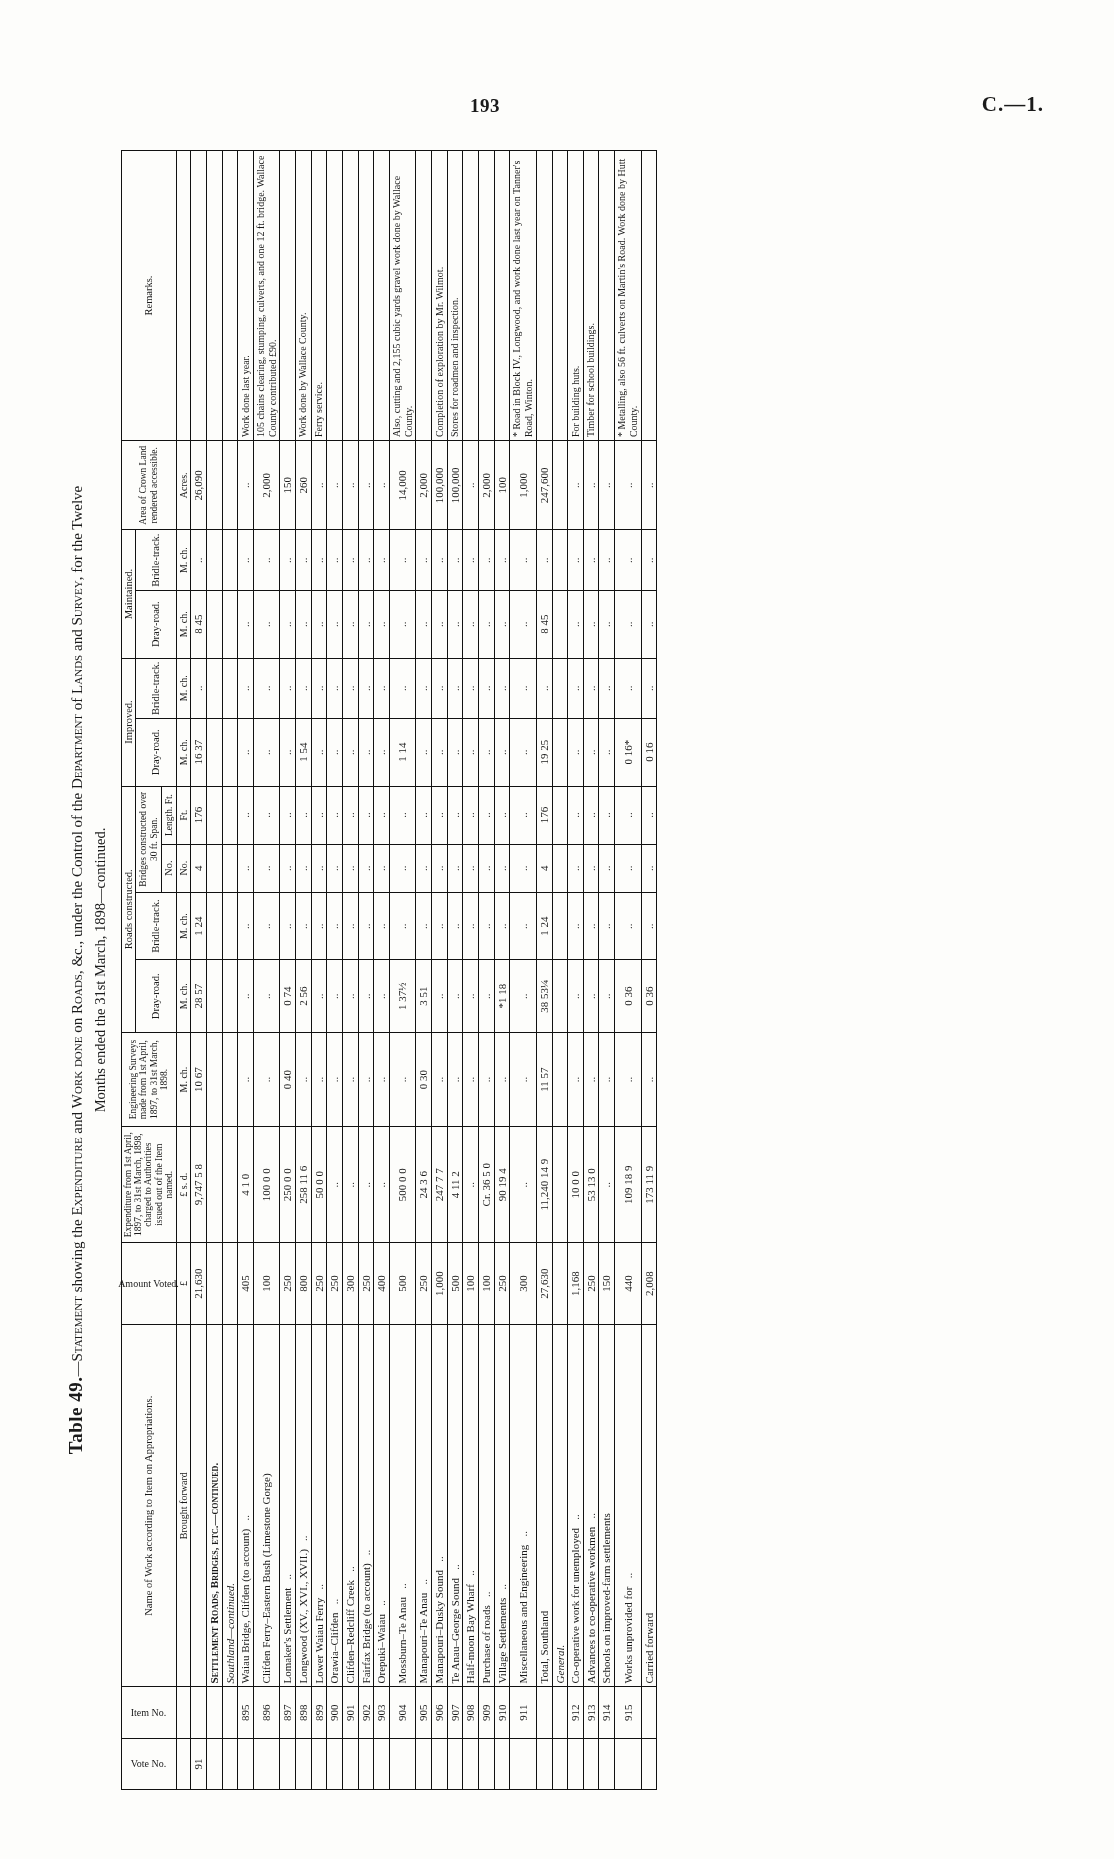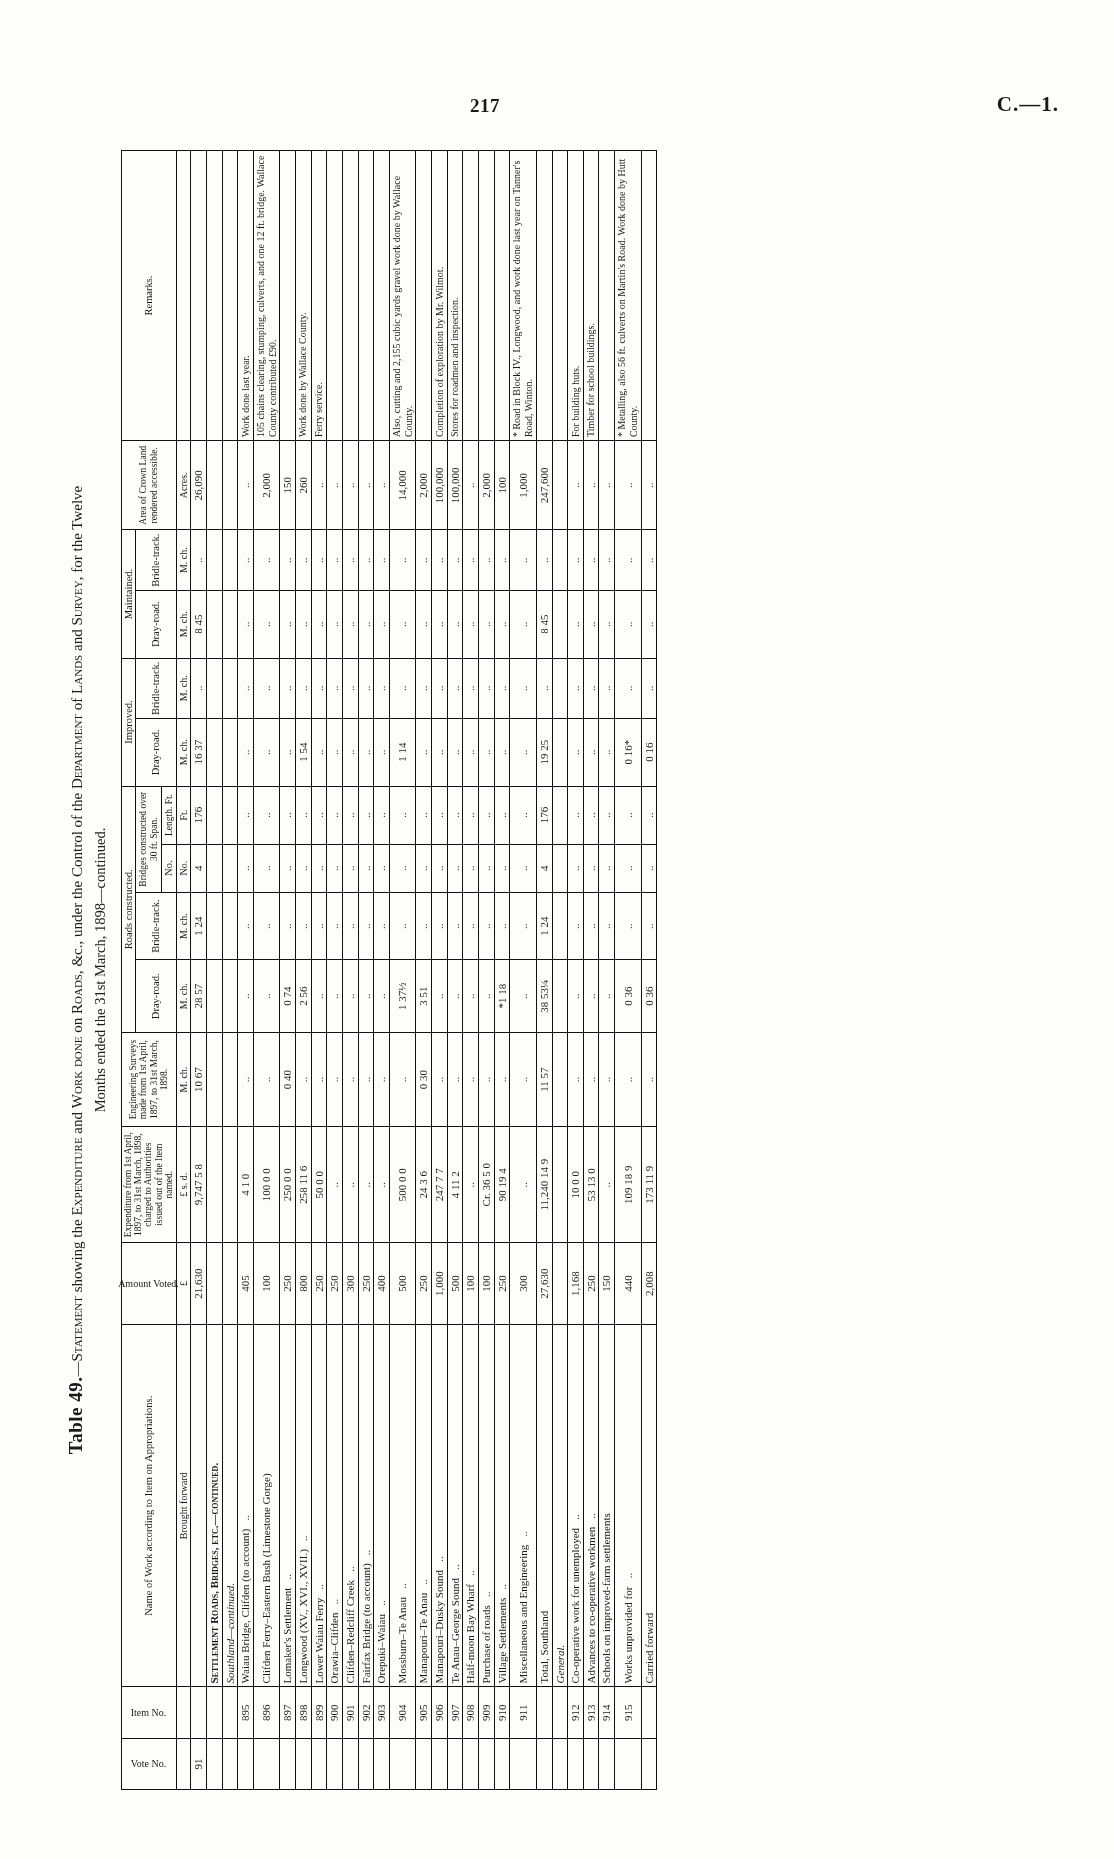--- a/index.html
+++ b/index.html
@@ -18,21 +18,21 @@
   }
   
   .pg-num {
     position: absolute;
     top: 95px; left: 470px;
     font-size: 19px; font-weight: bold;
     letter-spacing: .5px;
   }
   .pg-code {
     position: absolute;
-    top: 92px; right: 55px;
+    top: 92px; right: 70px;
     font-size: 21px; font-weight: bold;
     letter-spacing: 1px;
   }
   
   .rot-wrap {
     position: absolute;
     top: 0; left: 0;
     width: 1114px; height: 1859px;
   }
   .rot-inner {
@@ -109,21 +109,21 @@
   .italic { font-style: italic; }
   .unitrow td { text-align: center; font-size: 10px; padding-bottom: 0; }
   .tight td { padding-top: 0; padding-bottom: 0; }
   .mini { font-size: 9.5px; }
 </style>
 </head>
 <body>
 
 <div class="page">
 
-  <div class="pg-num">217</div>
+  <div class="pg-num">193</div>
   <div class="pg-code">C.—1.</div>
 
   <div class="rot-wrap">
     <div class="rot-inner">
 
       <div class="caption">
         <span class="tnum">Table 49.</span><span class="sc">—Statement</span><span> showing the </span><span class="sc">Expenditure</span><span> and </span><span class="sc">Work done</span><span> on </span><span class="sc">Roads,</span><span> &amp;c., under the Control of the </span><span class="sc">Department</span><span> of </span><span class="sc">Lands</span><span> and </span><span class="sc">Survey,</span><span> for the Twelve</span>
         <div class="l2">Months ended the 31st March, 1898—continued.</div>
       </div>
 

